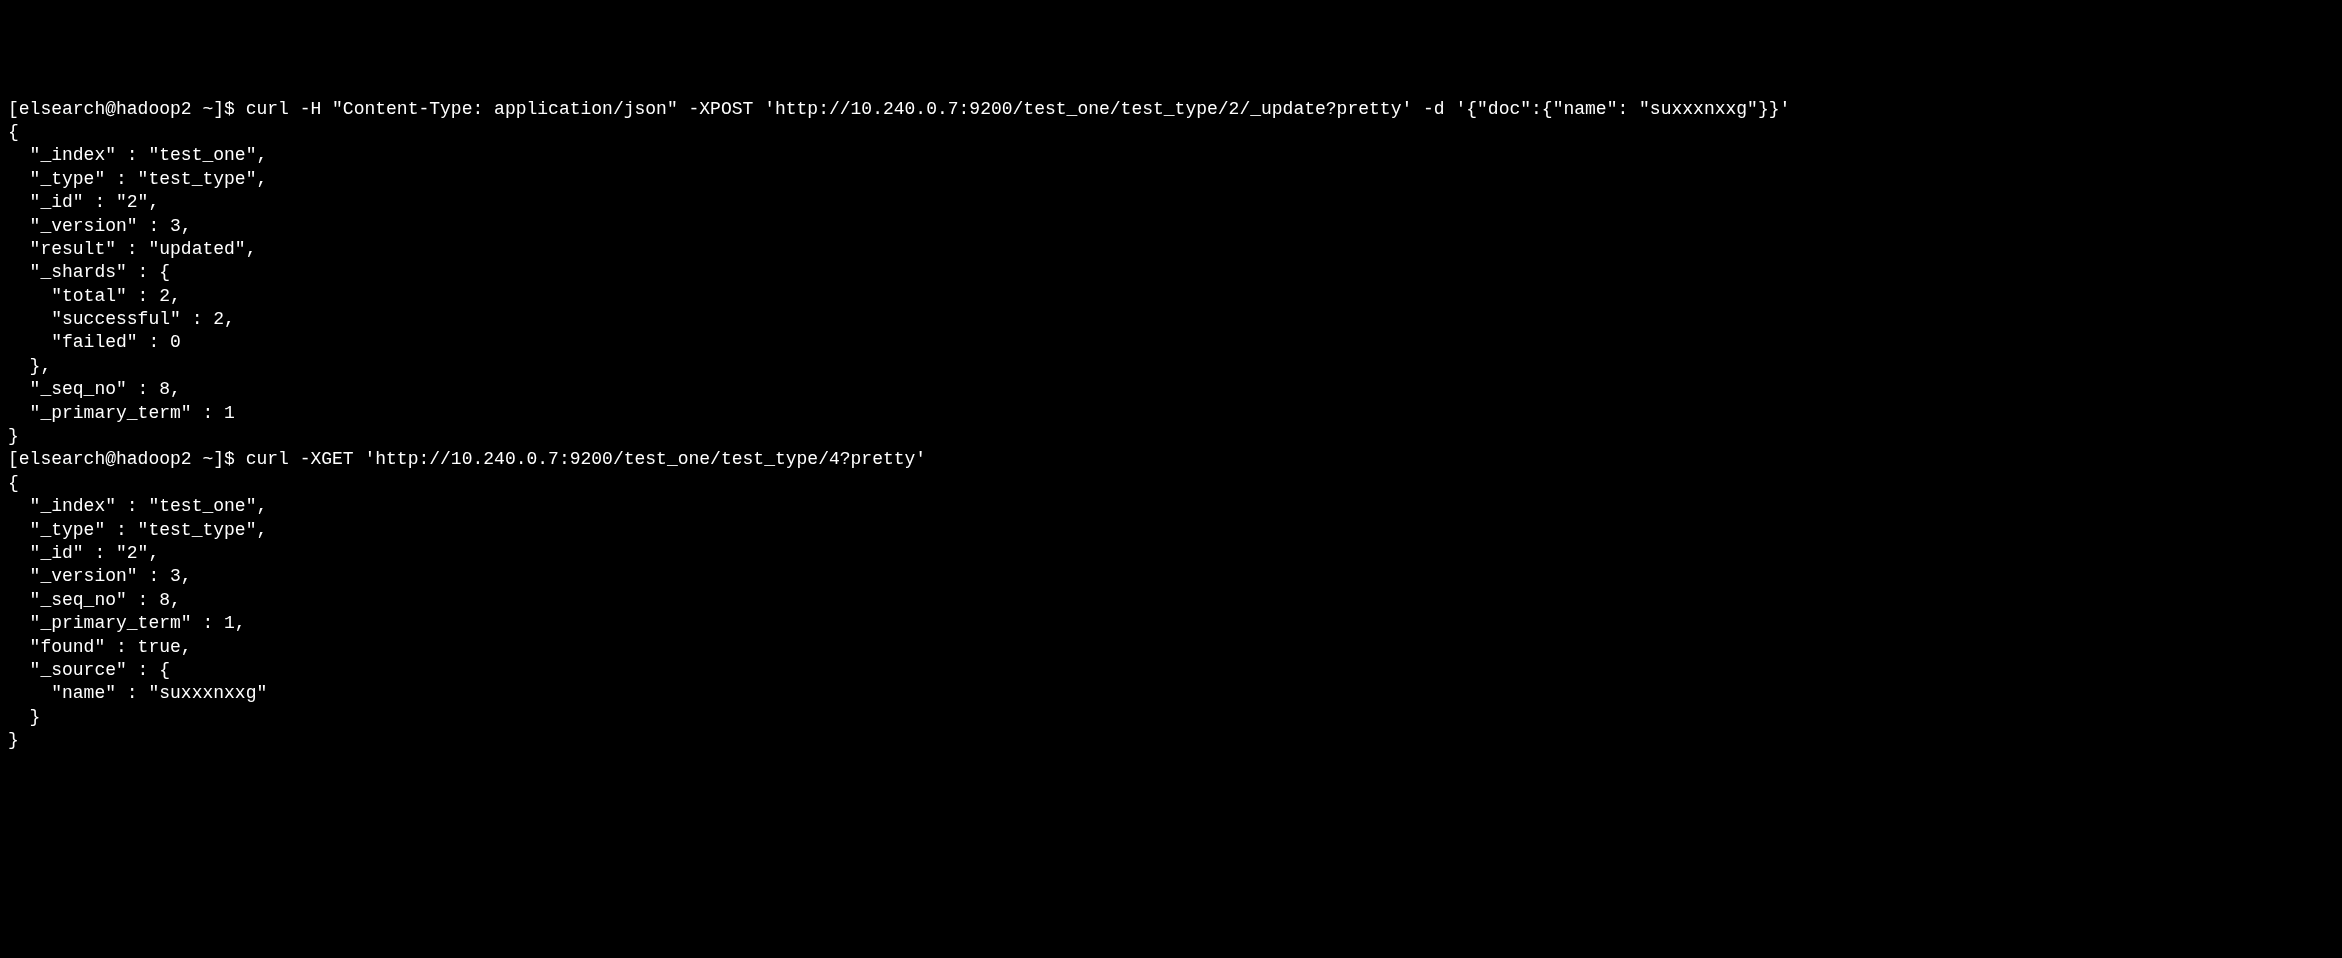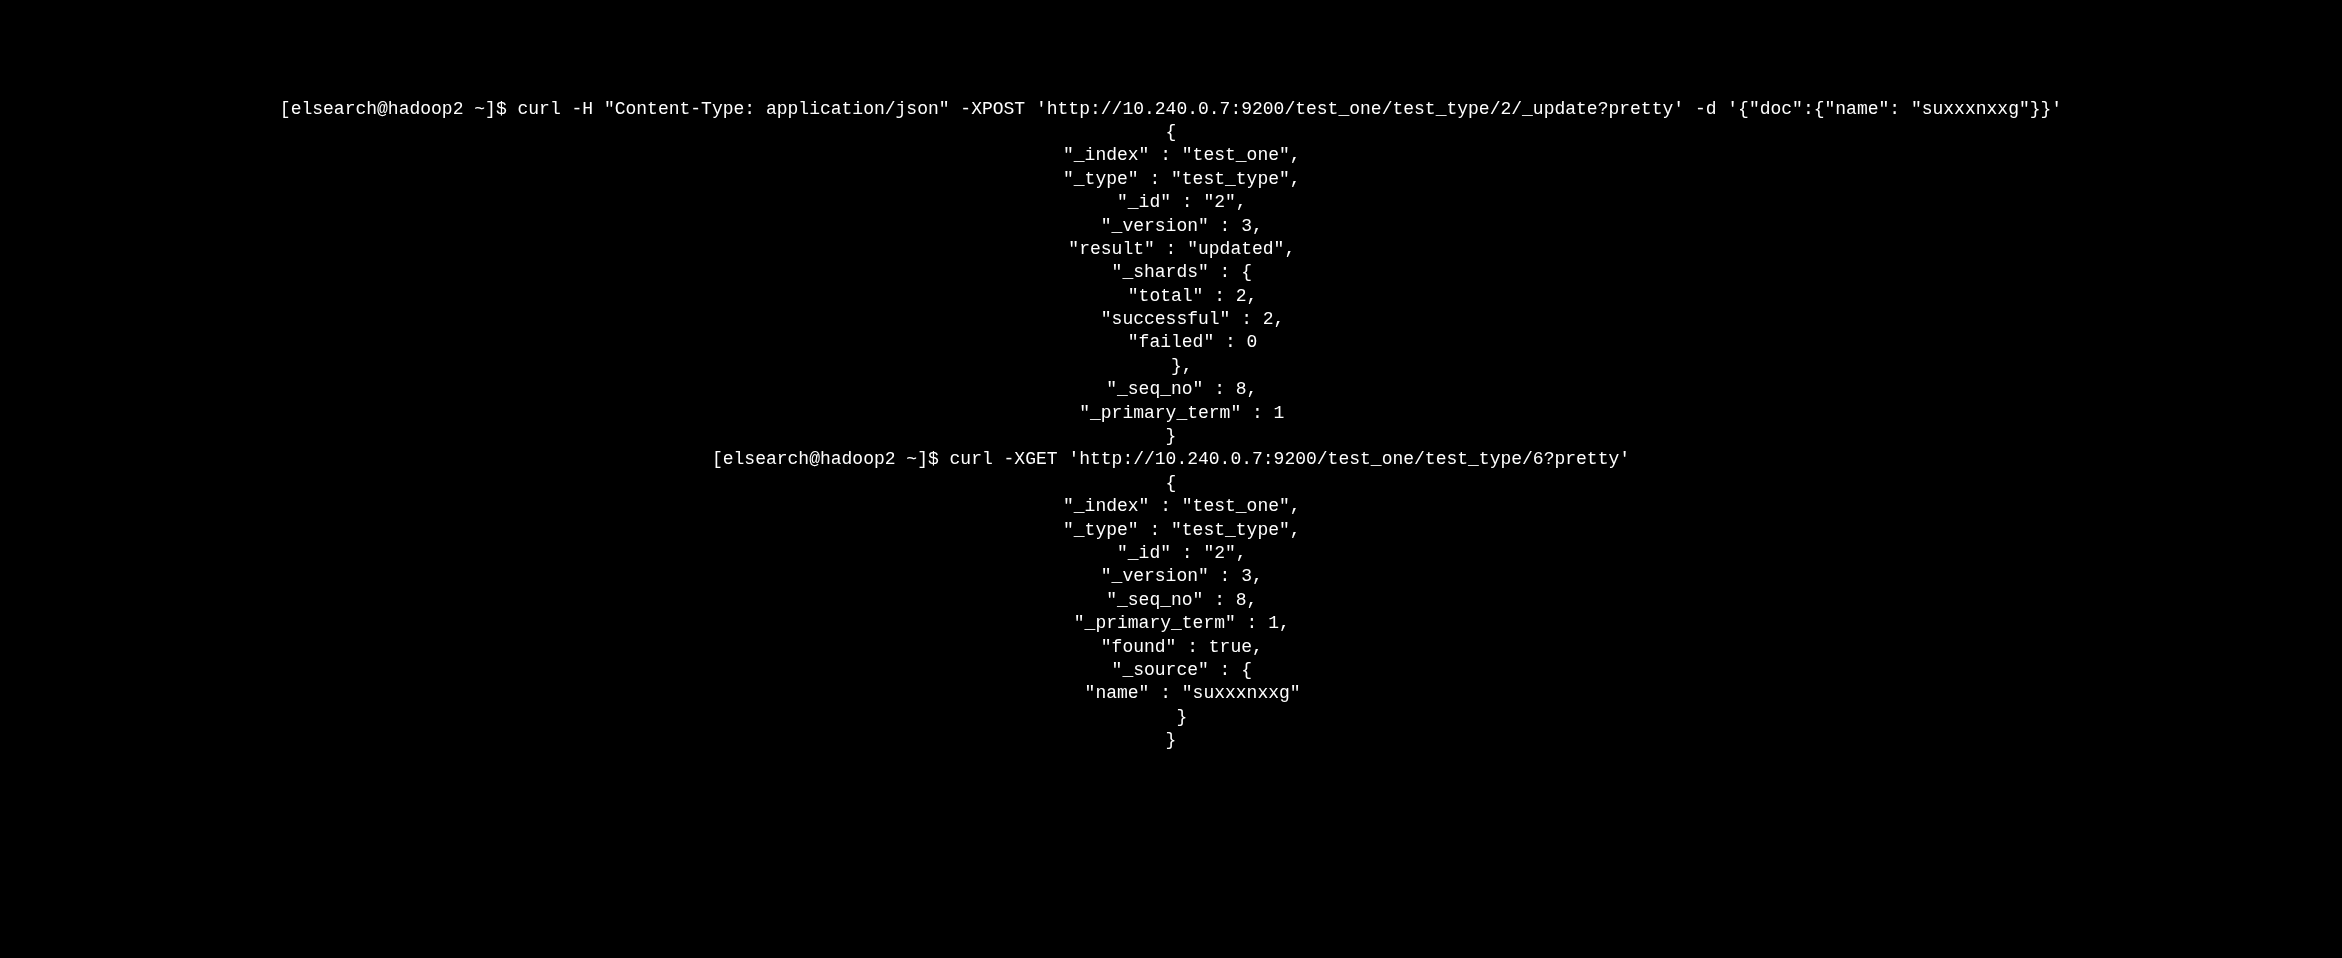--- a/index.html
+++ b/index.html
@@ -12,21 +12,20 @@
       color: #ffffff;
       font-family: 'Courier New', Consolas, Monaco, monospace;
       font-size: 18px;
       line-height: 1.3;
       padding: 4px 8px;
       white-space: pre;
       overflow-x: auto;
     }
     .terminal-block {
       display: block;
-      text-align: center;
     }
   </style>
 </head>
 <body>
 
 
 
 <div class="terminal-block"><span>[elsearch@hadoop2 ~]$ </span><span>curl -H "Content-Type: application/json" -XPOST 'http://10.240.0.7:9200/test_one/test_type/2/_update?pretty' -d '{"doc":{"name": "suxxxnxxg"}}'</span>
 <span>{
   "_index" : "test_one",
@@ -35,21 +34,21 @@
   "_version" : 3,
   "result" : "updated",
   "_shards" : {
     "total" : 2,
     "successful" : 2,
     "failed" : 0
   },
   "_seq_no" : 8,
   "_primary_term" : 1
 }</span>
-<span>[elsearch@hadoop2 ~]$ </span><span>curl -XGET 'http://10.240.0.7:9200/test_one/test_type/6?pretty'</span>
+<span>[elsearch@hadoop2 ~]$ </span><span>curl -XGET 'http://10.240.0.7:9200/test_one/test_type/4?pretty'</span>
 <span>{
   "_index" : "test_one",
   "_type" : "test_type",
   "_id" : "2",
   "_version" : 3,
   "_seq_no" : 8,
   "_primary_term" : 1,
   "found" : true,
   "_source" : {
     "name" : "suxxxnxxg"

